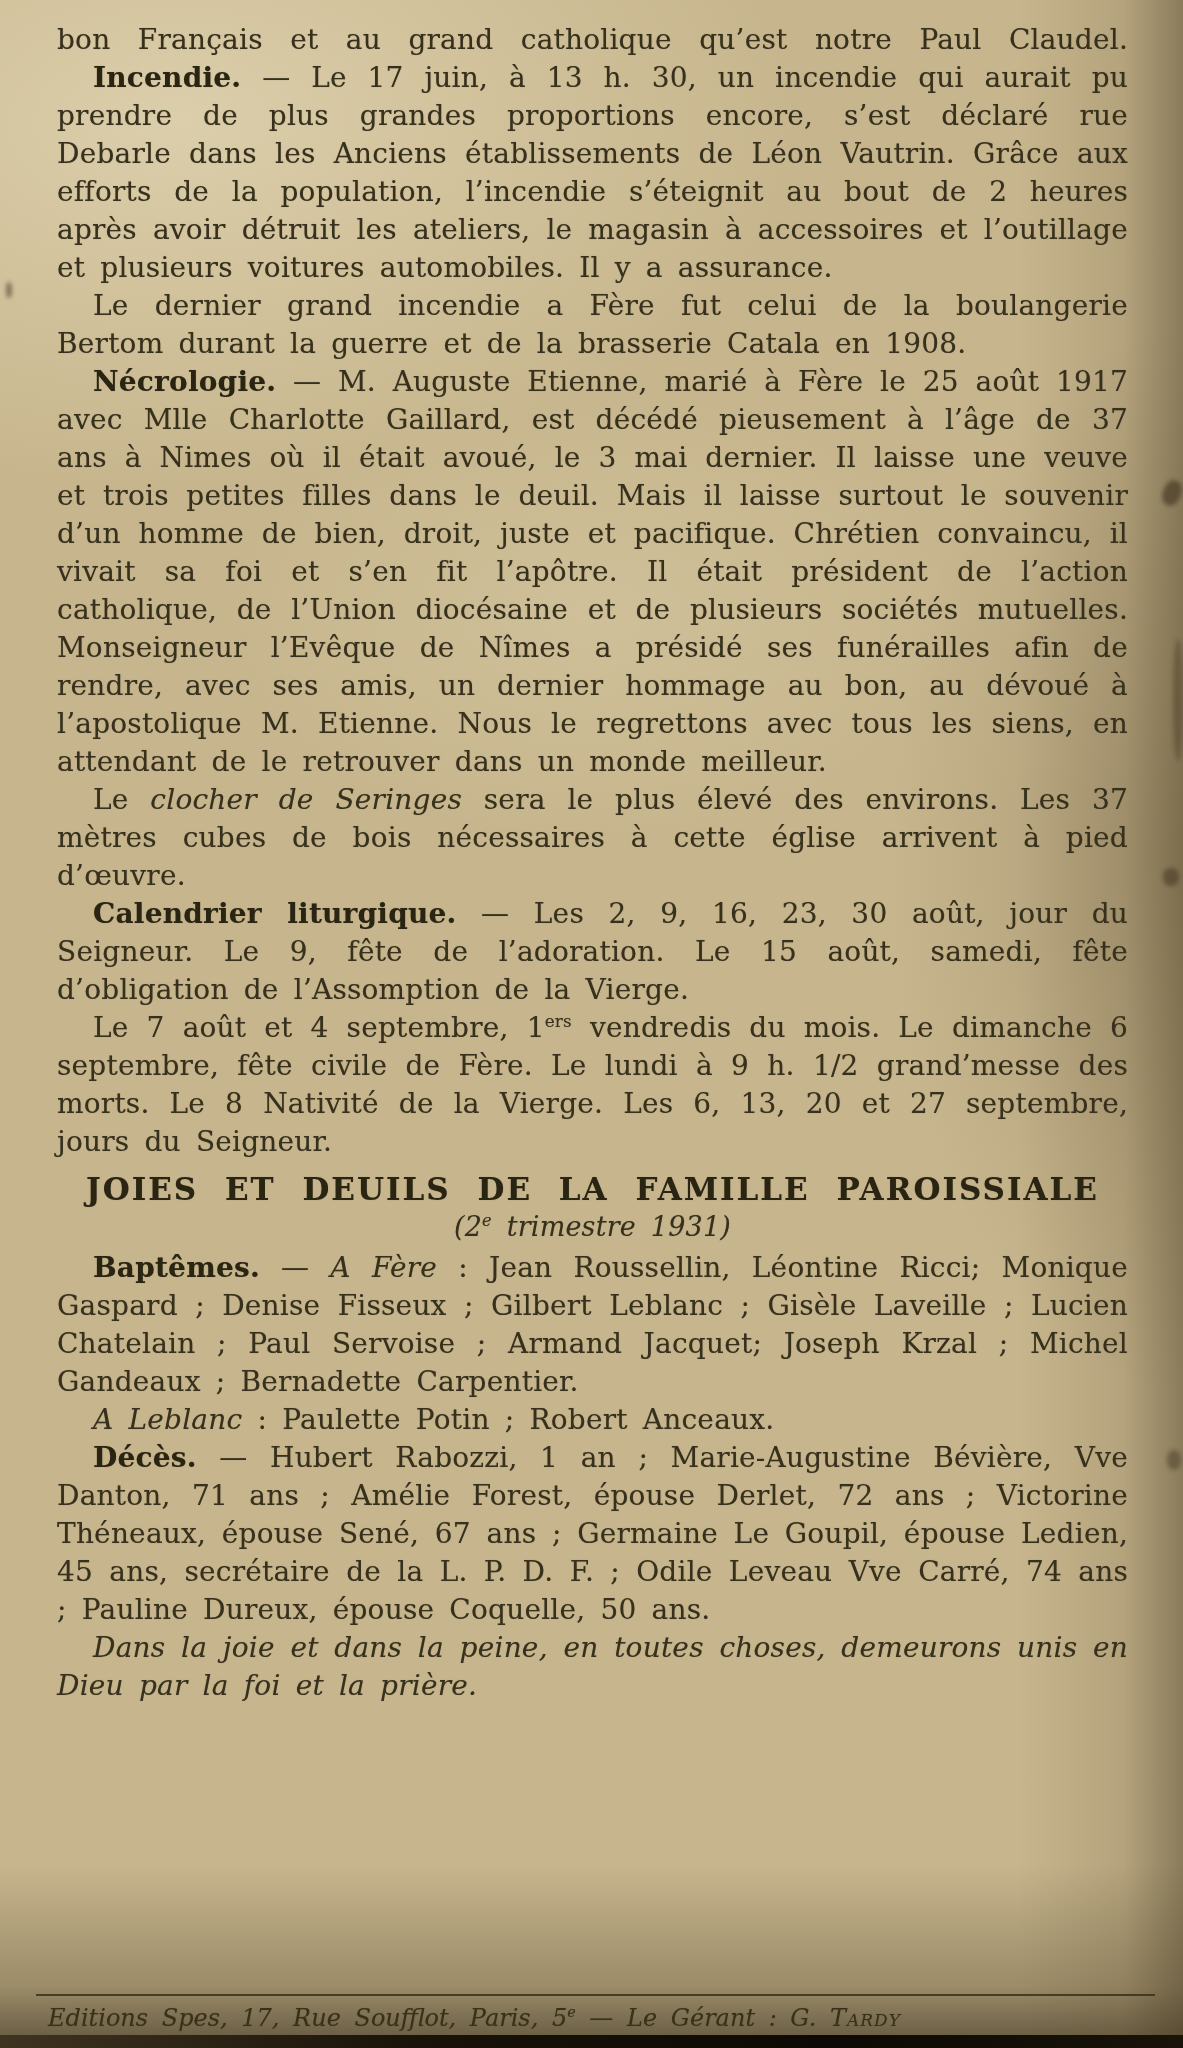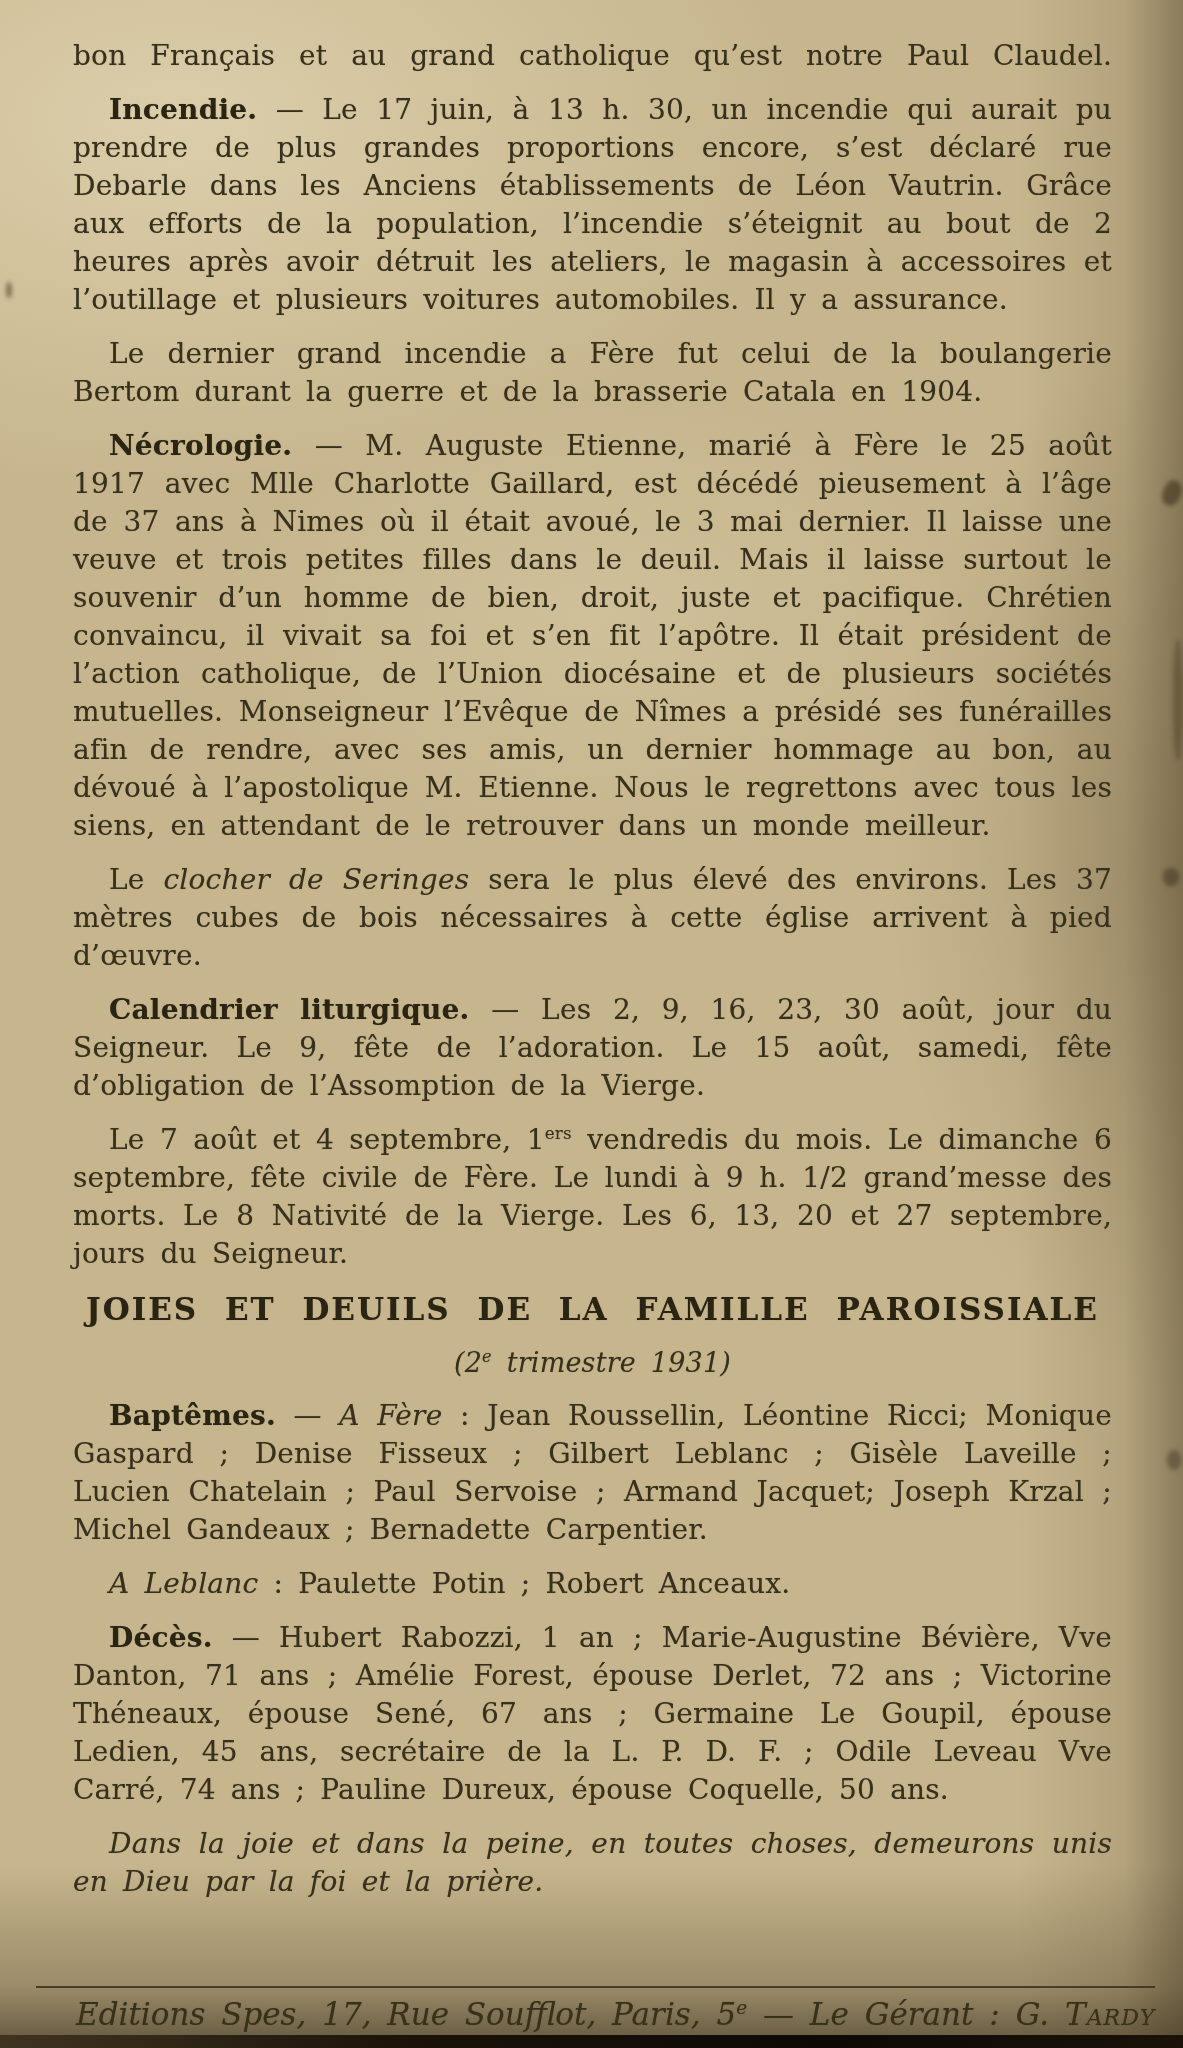--- a/index.html
+++ b/index.html
@@ -22,41 +22,41 @@
   }
 
   .text-block {
     position:absolute; left:57px; right:55px; top:21px;
     font-size:28px; line-height:38px;
     text-align:justify;
     word-spacing:6px;
     letter-spacing:0.2px;
     text-shadow:0 0 1px rgba(54,48,29,0.35);
   }
-  .text-block p { margin:16px; text-indent:36px; }
+  .text-block p { margin:0; text-indent:36px; }
   .text-block p.cont { text-indent:0; text-align-last:justify; }
   .lead { font-weight:bold; color:#2a2413; }
   em { font-style:italic; }
   .sup { vertical-align:super; font-size:0.6em; line-height:0; }
 
   .text-block p.section-title {
     font-weight:bold; text-align:left; text-align-last:center; text-indent:0;
     font-size:31px; line-height:40px; letter-spacing:2px; word-spacing:14px;
     margin-top:8px; color:#2a2413;
   }
   .text-block p.section-subtitle {
     text-align:left; text-align-last:center; text-indent:0;
     font-style:italic; font-size:27px; line-height:36px; margin-bottom:4px;
   }
   .text-block p.closing { font-style:italic; }
 
   .footer { position:absolute; left:0; right:0; bottom:16px; }
   .footer-rule { height:0; border-top:2px solid rgba(58,48,28,0.85); margin:0 28px 8px 36px; }
   .footer-text {
-    font-style:italic; font-size:31px; padding-left:76px;
+    font-style:italic; font-size:24px; padding-left:48px;
     word-spacing:6px; color:#383119;
     text-shadow:0 0 1px rgba(54,48,29,0.35);
   }
   .smallcaps { font-variant:small-caps; letter-spacing:1px; }
 
   .bottom-edge {
     position:absolute; left:0; right:0; bottom:0; height:13px;
     background:linear-gradient(to right, #3f3420, #191309 35%, #0d0a05 70%, #191309);
   }
 
@@ -71,21 +71,21 @@
 <body>
 
 <div class="page">
 
   <div class="text-block">
 
     <p class="cont"><span>bon Français et au grand catholique qu’est notre Paul Claudel.</span></p>
 
     <p><b class="lead">Incendie.</b> <span>— Le 17 juin, à 13 h. 30, un incendie qui aurait pu prendre de plus grandes proportions encore, s’est déclaré rue Debarle dans les Anciens établissements de Léon Vautrin. Grâce aux efforts de la population, l’incendie s’éteignit au bout de 2 heures après avoir détruit les ateliers, le magasin à accessoires et l’outillage et plusieurs voitures automobiles. Il y a assurance.</span></p>
 
-    <p><span>Le dernier grand incendie a Fère fut celui de la boulangerie Bertom durant la guerre et de la brasserie Catala en 1904.</span></p>
+    <p><span>Le dernier grand incendie a Fère fut celui de la boulangerie Bertom durant la guerre et de la brasserie Catala en 1908.</span></p>
 
     <p><b class="lead">Nécrologie.</b> <span>— M. Auguste Etienne, marié à Fère le 25 août 1917 avec Mlle Charlotte Gaillard, est décédé pieusement à l’âge de 37 ans à Nimes où il était avoué, le 3 mai dernier. Il laisse une veuve et trois petites filles dans le deuil. Mais il laisse surtout le souvenir d’un homme de bien, droit, juste et pacifique. Chrétien convaincu, il vivait sa foi et s’en fit l’apôtre. Il était président de l’action catholique, de l’Union diocésaine et de plusieurs sociétés mutuelles. Monseigneur l’Evêque de Nîmes a présidé ses funérailles afin de rendre, avec ses amis, un dernier hommage au bon, au dévoué à l’apostolique M. Etienne. Nous le regrettons avec tous les siens, en attendant de le retrouver dans un monde meilleur.</span></p>
 
 
 
 
     <p><span>Le </span><em>clocher de Seringes</em><span> sera le plus élevé des environs. Les 37 mètres cubes de bois nécessaires à cette église arrivent à pied d’œuvre.</span></p>
 
     <p><b class="lead">Calendrier liturgique.</b> <span>— Les 2, 9, 16, 23, 30 août, jour du Seigneur. Le 9, fête de l’adoration. Le 15 août, samedi, fête d’obligation de l’Assomption de la Vierge.</span></p>
 

